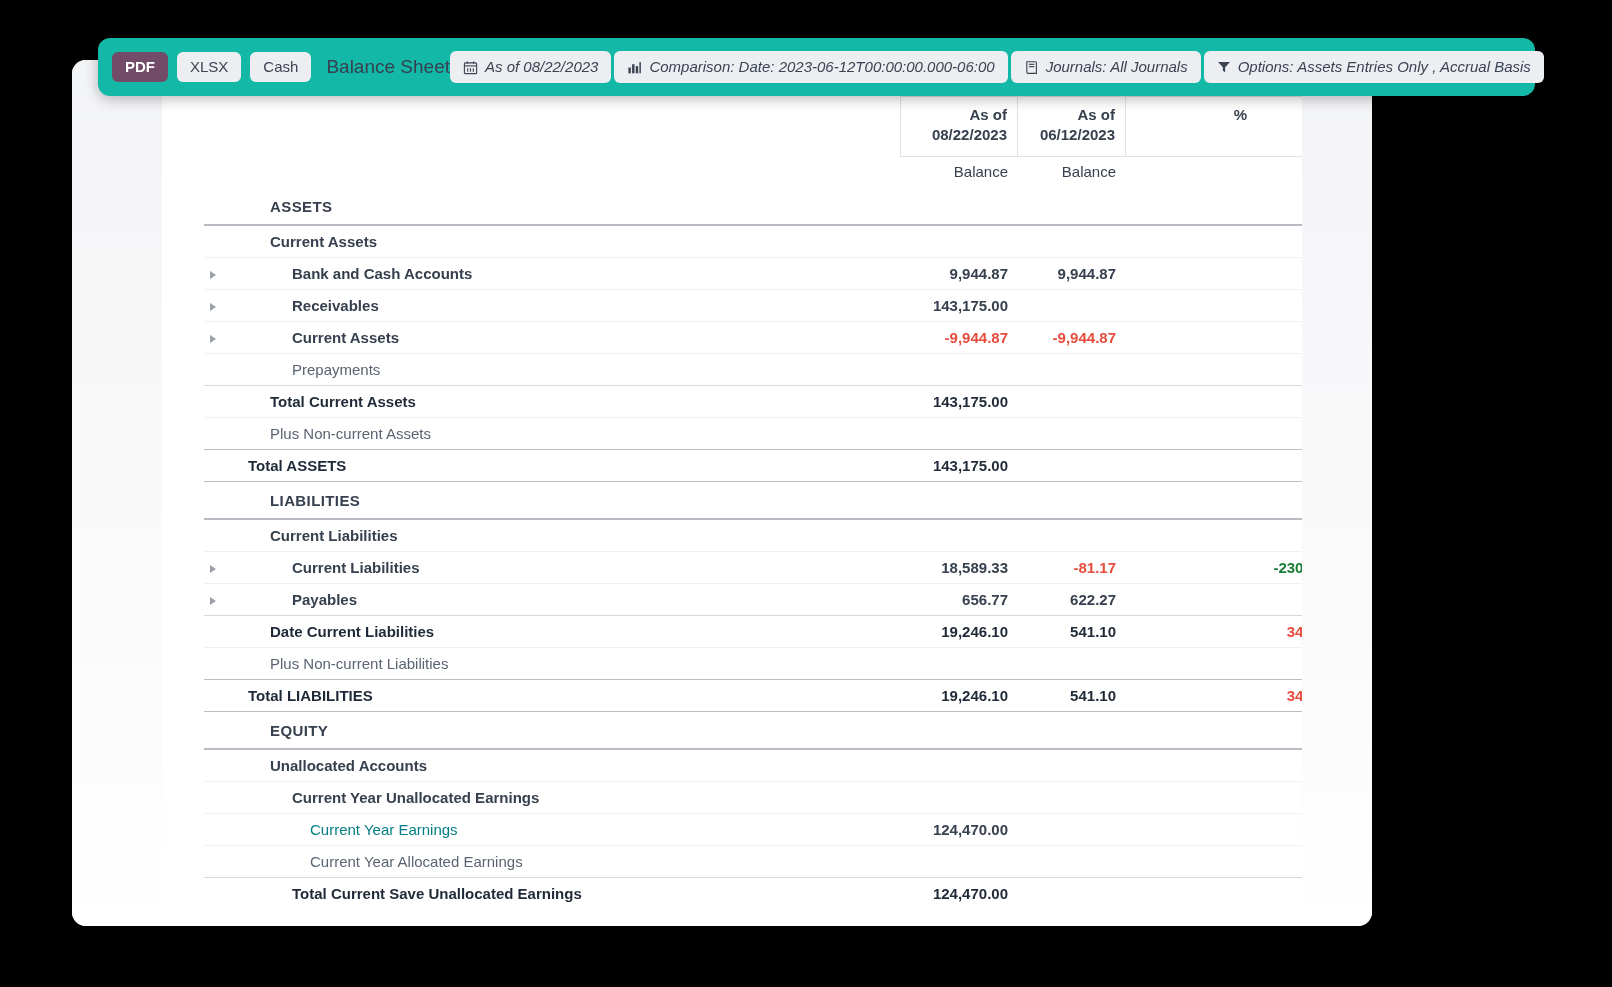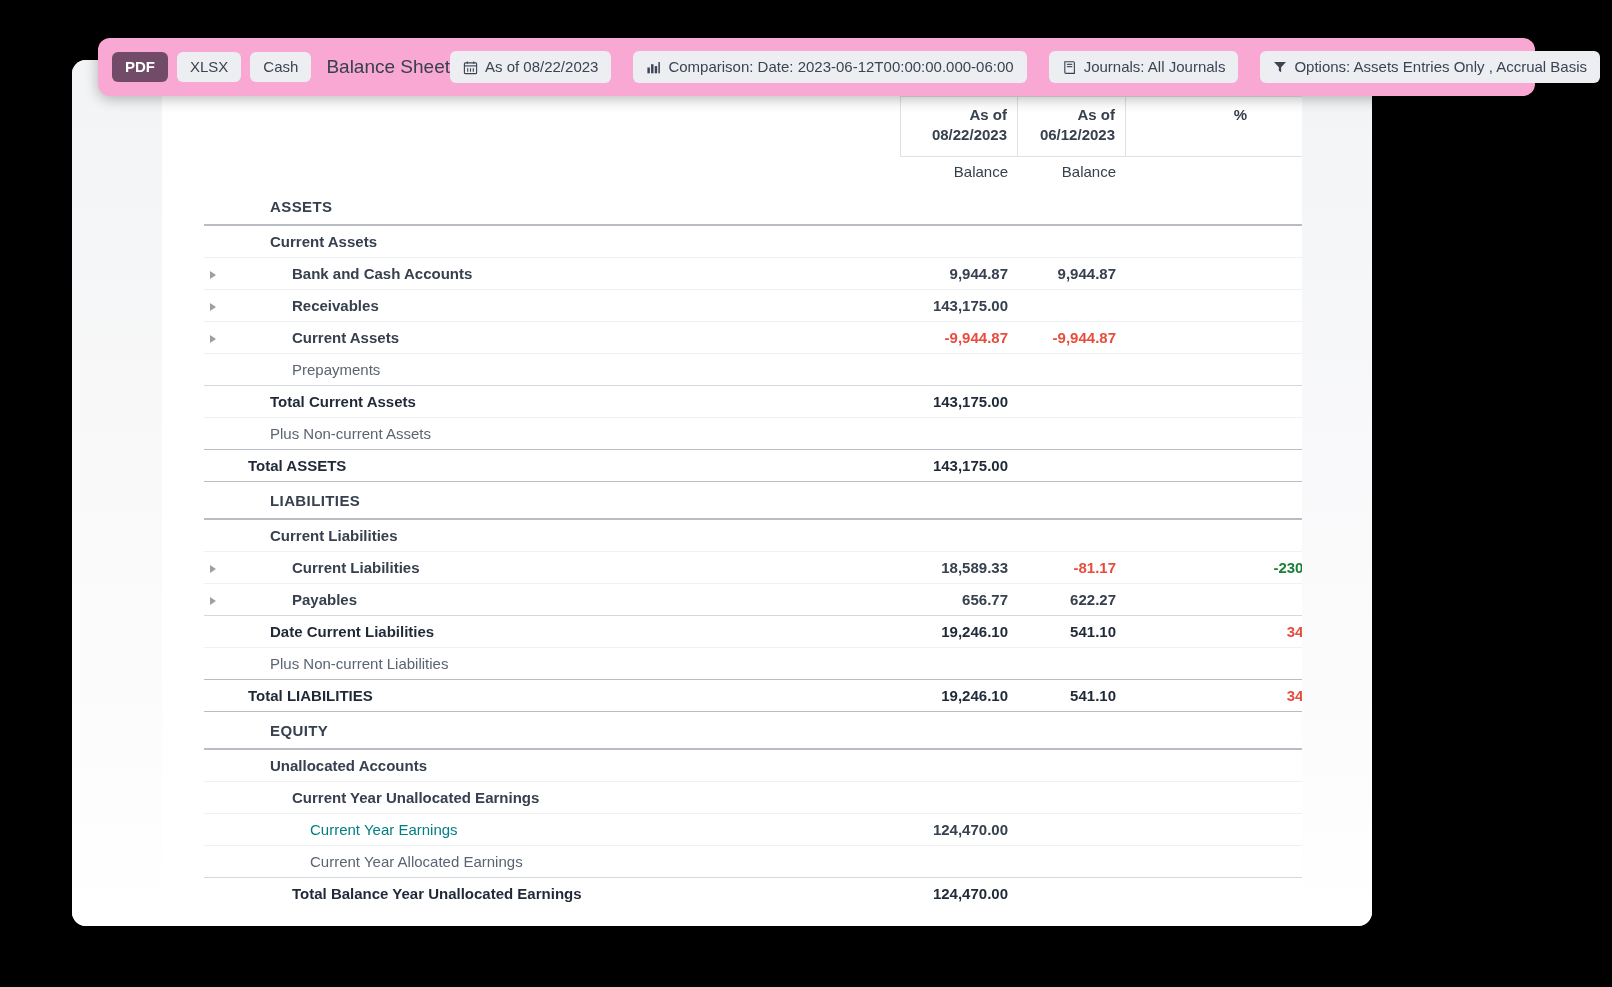--- a/index.html
+++ b/index.html
@@ -44,21 +44,21 @@
     border-left: 1px solid #eceef1;
   }
 
   
   #control-panel {
     position: absolute;
     left: 98px;
     top: 38px;
     width: 1437px;
     height: 58px;
-    background: #f9a8d4;
+    background: #14b8a6;
     border-radius: 12px;
     box-shadow: 0 3px 14px rgba(0,0,0,0.28);
     display: flex;
     align-items: center;
     padding: 0 14px;
     box-sizing: border-box;
     gap: 0px;
   }
   .tb-btn {
     font-size: 15px;
@@ -82,21 +82,22 @@
   #report-title {
     font-size: 19px;
     color: #36404e;
     margin-left: 6px;
     white-space: nowrap;
   }
   #filter-group {
     margin-left: auto;
     display: flex;
     align-items: center;
-    gap: 22px;
+    gap: 3px;
+    font-style: italic;
   }
   .filter-pill {
     background: #eceef2;
     color: #3c4352;
     font-size: 15px;
     border-radius: 6px;
     padding: 8px 13px;
     white-space: nowrap;
     cursor: pointer;
     display: flex;
@@ -403,21 +404,21 @@
           </tr>
           <tr class="row">
             <td class="caret"></td>
             <td class="name"><span class="lvl2 muted">Current Year Allocated Earnings</span></td>
             <td class="num numdark"></td>
             <td class="num numdark"></td>
             <td class="pct numdark"></td>
           </tr>
           <tr class="row total">
             <td class="caret"></td>
-            <td class="name"><span class="lvl1 bold">Total Balance Year Unallocated Earnings</span></td>
+            <td class="name"><span class="lvl1 bold">Total Current Save Unallocated Earnings</span></td>
             <td class="num bold">124,470.00</td>
             <td class="num numdark"></td>
             <td class="pct bold">n/a</td>
           </tr>
         </tbody>
     </table>
   </div>
 </div>
 
 <div id="control-panel">

